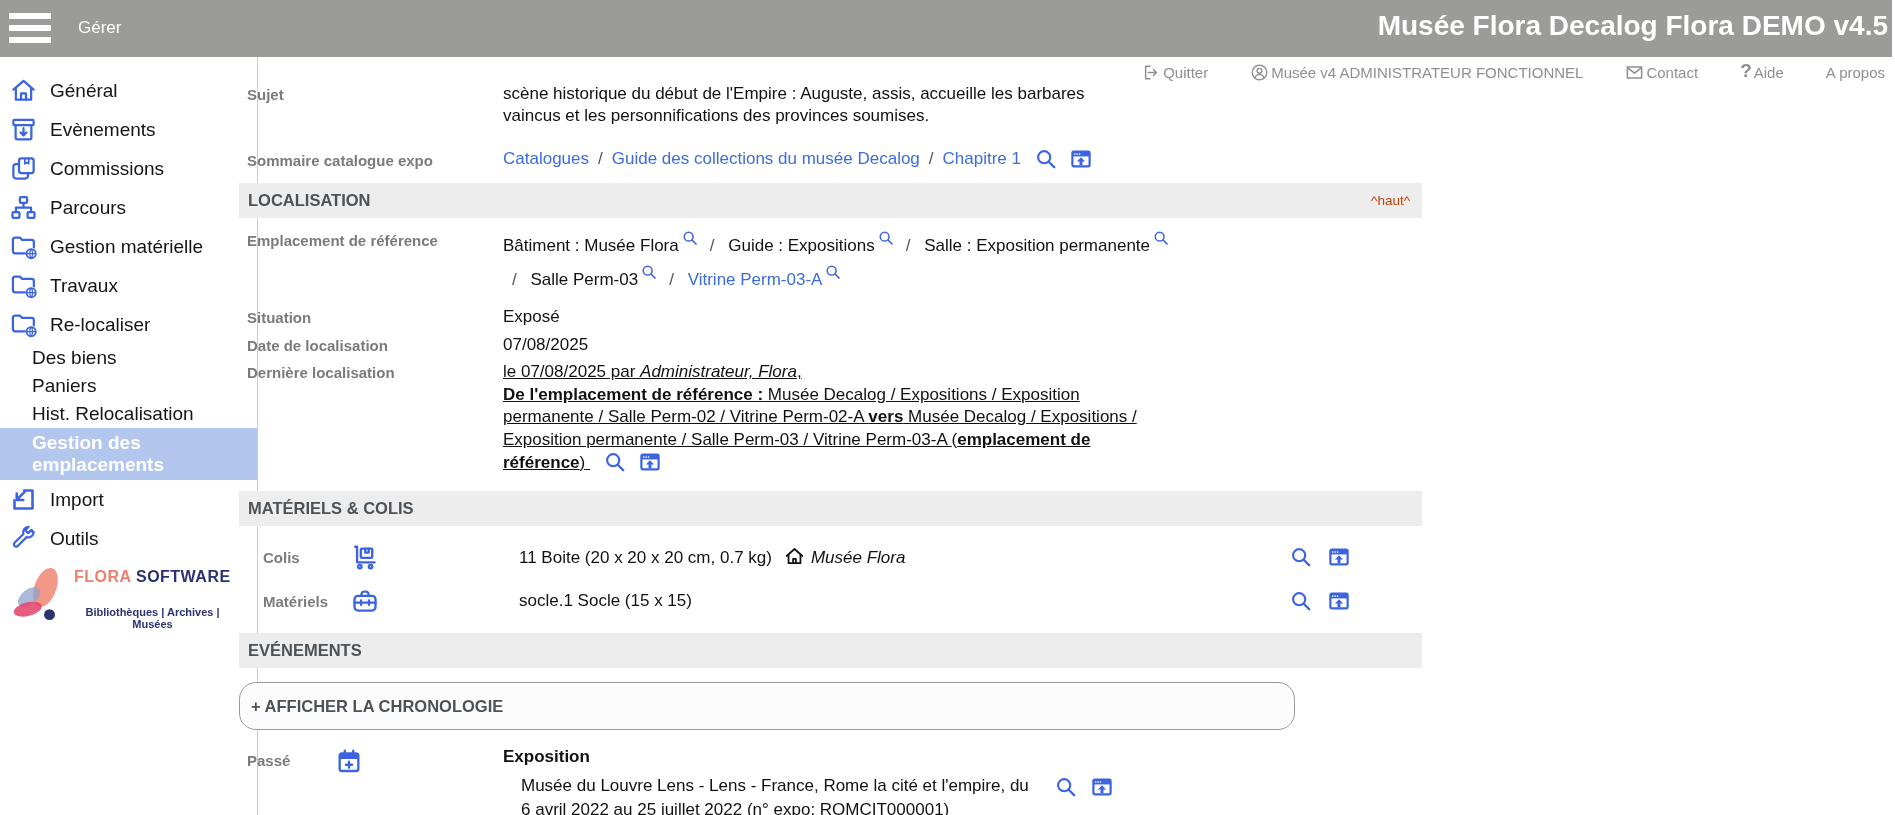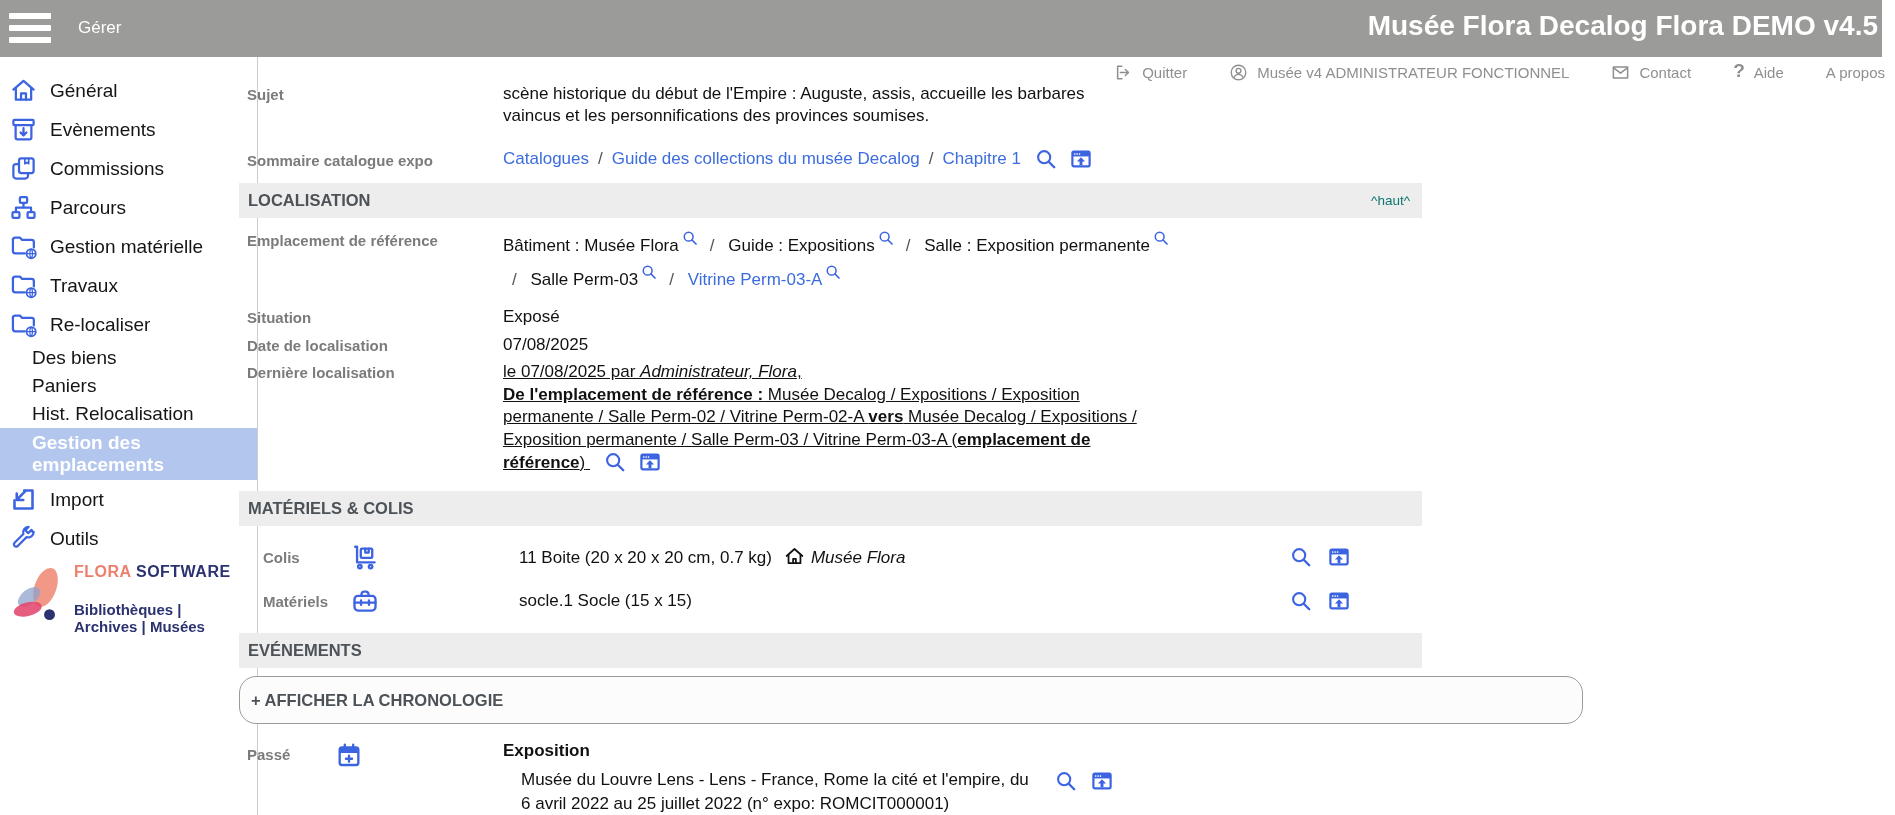--- a/index.html
+++ b/index.html
@@ -1,57 +1,57 @@
 <!DOCTYPE html>
 <html><head>
 <meta charset="utf-8">
 <style>
   * { box-sizing: border-box; }
   html,body { margin:0; padding:0; background:#fff; font-family:"Liberation Sans", sans-serif; }
   .screen { position:relative; width:1895px; height:815px; background:#fff; overflow:hidden; }
 
   
-  .topbar { position:absolute; top:0; left:0; right:13px; height:57px; background:#9b9b99; }
+  .topbar { position:absolute; top:0; left:0; right:3px; height:57px; background:#9b9b99; }
   .hamburger { position:absolute; left:9px; top:13px; width:42px; height:32px; cursor:pointer; }
   .hamburger span { display:block; height:6px; background:#fff; border-radius:1px; margin-bottom:6px; }
   .menu-label { position:absolute; left:78px; top:18px; color:#fff; font-size:17px; }
   .app-title { position:absolute; right:4px; top:10px; color:#fff; font-size:28px; font-weight:bold; white-space:nowrap; }
 
   
   .sidebar { position:absolute; top:57px; left:0; width:258px; bottom:0; background:#fff; border-right:1px solid #ccc; }
   .side-list { padding-top:14px; }
   .side-item { display:flex; align-items:center; gap:13px; padding:6px 0 6px 10px; font-size:19px; color:#151515; cursor:pointer; }
   .side-item .sicon { width:27px; height:27px; color:#3d64e0; flex:none; display:flex; align-items:center; justify-content:center; }
   .side-item .sicon svg { width:27px; height:27px; }
   .side-sub { padding:3px 0 3px 32px; font-size:19px; color:#151515; cursor:pointer; }
   .side-sub.selected { background:#b3c7ee; color:#fff; font-weight:bold; padding-top:4px; padding-bottom:4px; }
   .logo { position:absolute; left:6px; top:498px; width:225px; }
   .logo-flex { display:flex; align-items:center; }
   .logo-mark { width:68px; height:88px; flex:none; }
   .logo-text .l1 { font-size:16px; font-weight:bold; letter-spacing:.5px; }
   .logo-text .l1 .flora { color:#ee7f6d; }
   .logo-text .l1 .software { color:#2b3270; }
-  .logo-text .l2 { font-size:15px; font-weight:bold; color:#2b3270; margin-top:20px; }
+  .logo-text .l2 { font-size:11px; font-weight:bold; color:#2b3270; margin-top:20px;text-align:center; }
 
   
   .main { position:absolute; left:239px; top:57px; right:0; bottom:0; }
   .utilitybar { position:absolute; top:4px; right:10px; display:flex; align-items:center; gap:42px; color:#8f8f8f; font-size:15px; }
-  .util-item { display:flex; align-items:center; gap:9px; cursor:pointer; white-space:nowrap; }
+  .util-item { display:flex; align-items:center; gap:2px; cursor:pointer; white-space:nowrap; }
   .util-item svg { width:19px; height:19px; }
   .qmark { font-size:19px; font-weight:bold; position:relative; top:-1px; }
 
   .content { position:absolute; left:0; top:26px; width:1183px; }
 
   .row { display:flex; padding-left:8px; }
   .lbl { width:256px; flex:none; color:#7b7b7b; font-weight:bold; font-size:15px; padding-top:3px; }
   .val { font-size:17px; color:#111; line-height:1.32; }
   .val-narrow { width:640px; }
 
   .sect { background:#ededed; color:#4c5257; font-weight:bold; font-size:16.5px; padding:8px 12px 8px 9px; display:flex; justify-content:space-between; align-items:center; }
-  .haut { color:#0f766e; font-weight:normal; font-size:13.5px; cursor:pointer; }
+  .haut { color:#c2410c; font-weight:normal; font-size:13.5px; cursor:pointer; }
 
   a.lnk { color:#3c6cdd; text-decoration:none; cursor:pointer; }
   .sep { color:#555; margin:0 9px; }
 
   .mag-sm { display:inline-block; width:16px; height:16px; color:#3d64e0; position:relative; top:-5px; margin:0 3px; cursor:pointer; }
   .mag-sm svg { width:16px; height:16px; }
   .icn22 { display:inline-block; width:22px; height:22px; color:#3d64e0; vertical-align:-5px; cursor:pointer; }
   .icn22 svg { width:22px; height:22px; }
   .inline-icons { display:inline-flex; gap:13px; margin-left:14px; vertical-align:-5px; }
   .inline-icons .icn22 { vertical-align:0; }
@@ -63,21 +63,21 @@
 
   .grid-row { display:grid; grid-template-columns:88px 168px 1fr auto; align-items:center; padding-left:24px; min-height:44px; }
   .grid-row .lbl { padding-top:0; }
   .rowicon { width:28px; height:28px; color:#3d64e0; }
   .rowicon svg { width:28px; height:28px; }
   .actions { display:flex; gap:16px; margin-right:72px; }
   .house { display:inline-block; width:21px; height:21px; vertical-align:-4px; margin:0 6px 0 12px; color:#111; }
   .house svg { width:21px; height:21px; }
   .it { font-style:italic; }
 
-  .chrono-btn { margin:8px 0 0 0; width:1344px; height:48px; border:1.6px solid #9a9a9a; border-radius:17px; background:#fcfcfc; display:flex; align-items:center; padding-left:11px; color:#4c5257; font-weight:bold; font-size:16.5px; cursor:pointer; }
+  .chrono-btn { margin:14px 0 0 0; width:1056px; height:48px; border:1.6px solid #9a9a9a; border-radius:17px; background:#fcfcfc; display:flex; align-items:center; padding-left:11px; color:#4c5257; font-weight:bold; font-size:16.5px; cursor:pointer; }
 
   .passe-row { display:grid; grid-template-columns:88px 168px 1fr; padding-left:8px; align-items:start; }
   .passe-row .lbl { padding-top:5px; }
   .passe-type { font-weight:bold; font-size:17px; color:#111; }
   .passe-detail-line { display:flex; align-items:flex-start; margin-top:7px; }
   .passe-detail { width:518px; margin-left:18px; font-size:17px; color:#111; line-height:1.38; }
   .passe-icons { display:flex; gap:14px; margin-left:16px; margin-top:2px; }
 
   
   .m-sujet { margin-top:0; }

